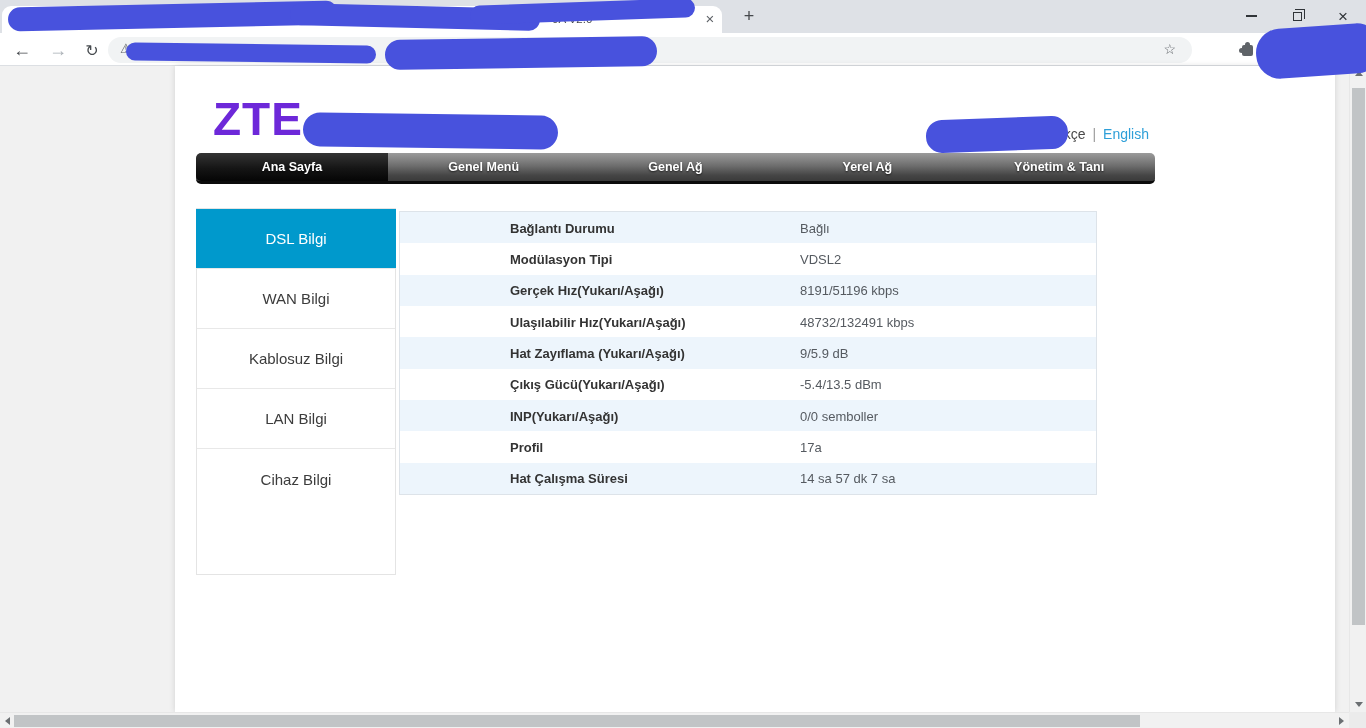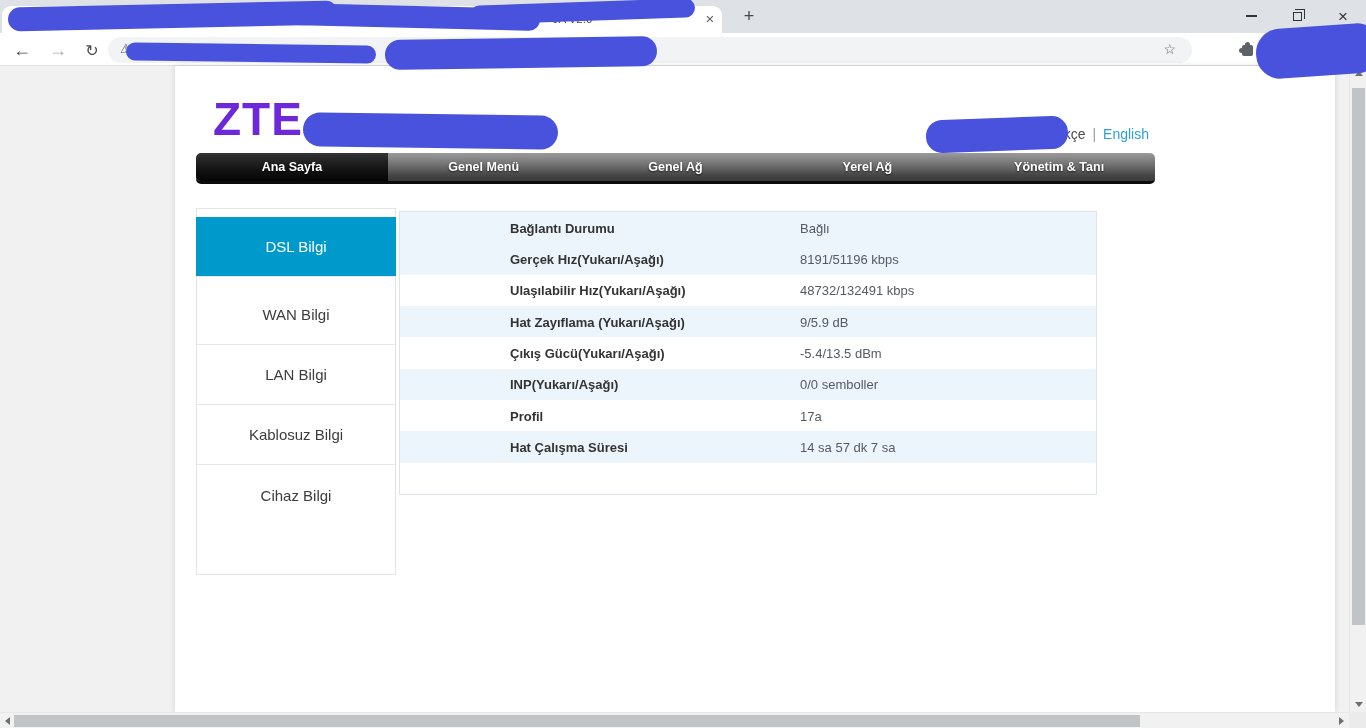--- a/index.html
+++ b/index.html
@@ -49,21 +49,21 @@
             background:linear-gradient(180deg,#9b9b9b 0%,#6e6e6e 45%,#454545 80%,#3a3a3a 100%);
             border-bottom:3px solid #0b0b0b; display:flex; }
   .navbar .nav-item { flex:1 1 0; display:flex; align-items:center; justify-content:center;
             color:#ffffff; font-size:12.5px; font-weight:bold; text-shadow:0 1px 2px rgba(0,0,0,.7); cursor:pointer; }
   .navbar .nav-item.active { background:linear-gradient(180deg,#343434 0%,#151515 55%,#050505 100%); border-radius:5px 0 0 5px; }
 
   
   .sidebar { position:absolute; left:21px; top:142px; width:200px; height:367px; border:1px solid #e4e4e4; background:#ffffff; }
   .side-item { height:60px; display:flex; align-items:center; justify-content:center; font-size:15px; color:#3c3c3c; border-bottom:1px solid #e8e8e8; cursor:pointer; }
   .side-item:last-child { border-bottom:none; }
-  .side-item.active { background:#0099cc; color:#ffffff; margin:8px -1px; }
+  .side-item.active { background:#0099cc; color:#ffffff; margin:0 -1px; }
 
   
   .dsl-table { position:absolute; left:224px; top:145px; width:698px; height:284px; border:1px solid #dde3e9; background:#ffffff; }
   .trow { position:relative; height:31.33px;padding-left:19px; }
   .trow.stripe { background:#edf5fc; }
   .tlabel { position:absolute; left:110px; top:50%; transform:translateY(-50%); font-size:13px; font-weight:bold; color:#333333; white-space:nowrap; }
   .tvalue { position:absolute; left:400px; top:50%; transform:translateY(-50%); font-size:13px; color:#555a60; white-space:nowrap; }
 
   
   .vscroll { position:absolute; left:1349px; top:66px; width:17px; height:646px; background:#f1f1f1; border-left:1px solid #e7e7e7; }
@@ -138,29 +138,33 @@
         <div class="nav-item active">Ana Sayfa</div>
         <div class="nav-item">Genel Menü</div>
         <div class="nav-item">Genel Ağ</div>
         <div class="nav-item">Yerel Ağ</div>
         <div class="nav-item">Yönetim &amp; Tanı</div>
       </div>
 
       <div class="sidebar">
         <div class="side-item active">DSL Bilgi</div>
         <div class="side-item">WAN Bilgi</div>
+        <div class="side-item">Kablosuz Bilgi</div>
         <div class="side-item">LAN Bilgi</div>
-        <div class="side-item">Kablosuz Bilgi</div>
         <div class="side-item">Cihaz Bilgi</div>
       </div>
 
       <div class="dsl-table">
         <div class="trow stripe">
           <span class="tlabel">Bağlantı Durumu</span>
           <span class="tvalue">Bağlı</span>
+        </div>
+        <div class="trow">
+          <span class="tlabel">Modülasyon Tipi</span>
+          <span class="tvalue">VDSL2</span>
         </div>
         <div class="trow stripe">
           <span class="tlabel">Gerçek Hız(Yukarı/Aşağı)</span>
           <span class="tvalue">8191/51196 kbps</span>
         </div>
         <div class="trow">
           <span class="tlabel">Ulaşılabilir Hız(Yukarı/Aşağı)</span>
           <span class="tvalue">48732/132491 kbps</span>
         </div>
         <div class="trow stripe">

